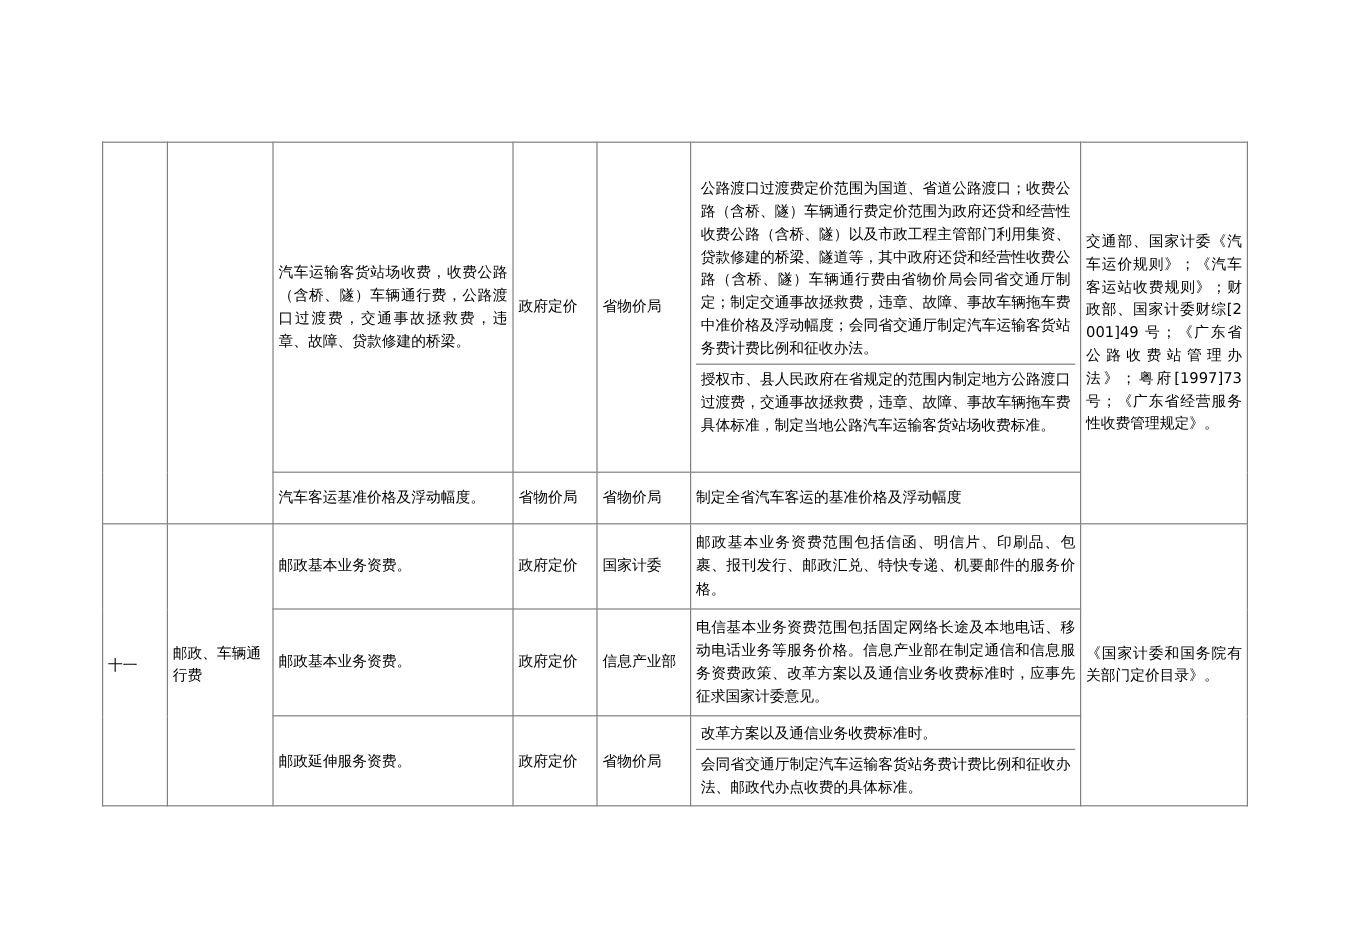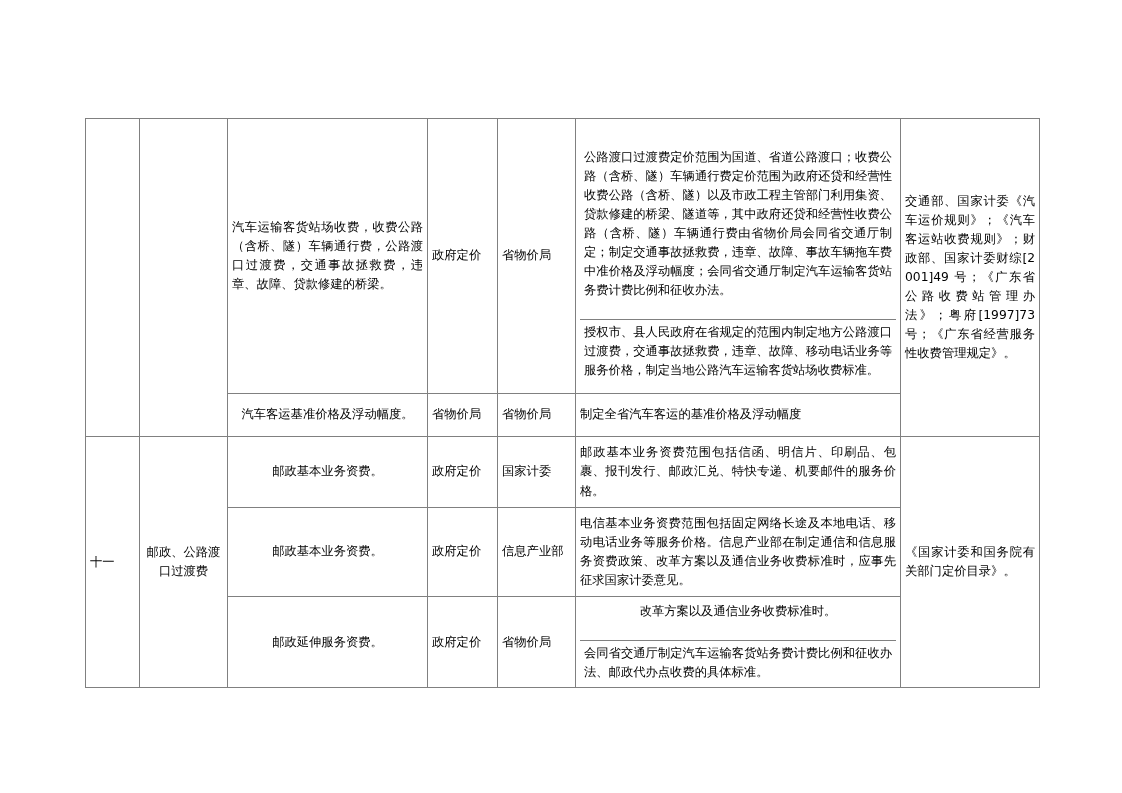--- a/index.html
+++ b/index.html
@@ -43,22 +43,22 @@
   
   col.c1 { width: 54px; }
   col.c2 { width: 88px; }
   col.c3 { width: 200px; }
   col.c4 { width: 70px; }
   col.c5 { width: 78px; }
   col.c6 { width: 325px; }
   col.c7 { width: 139px; }
 
   .ctr { text-align: left; }
-  .lft { text-align: center; }
-  .jst { text-align: justify; text-align-last: left; margin-top: 16px; }
+  .lft { text-align: left; }
+  .jst { text-align: justify; text-align-last: left; }
   .top { vertical-align: top; }
   .cell-nowrap-pad { padding: 2px 2px; }
   .sub-cell {
     padding: 0;
   }
   .sub-cell > div {
     padding: 3px 4px;
   }
   .sub-cell > div + div {
     border-top: 1px solid #808080;
@@ -82,35 +82,35 @@
     <tbody>
 
       <tr>
         <td class="ctr" rowspan="2"></td>
         <td class="ctr" rowspan="2"></td>
         <td class="jst" style="height:270px;">汽车运输客货站场收费，收费公路（含桥、隧）车辆通行费，公路渡口过渡费，交通事故拯救费，违章、故障、贷款修建的桥梁。</td>
         <td class="ctr">政府定价</td>
         <td class="ctr">省物价局</td>
         <td class="sub-cell top">
           <div class="jst">公路渡口过渡费定价范围为国道、省道公路渡口；收费公路（含桥、隧）车辆通行费定价范围为政府还贷和经营性收费公路（含桥、隧）以及市政工程主管部门利用集资、贷款修建的桥梁、隧道等，其中政府还贷和经营性收费公路（含桥、隧）车辆通行费由省物价局会同省交通厅制定；制定交通事故拯救费，违章、故障、事故车辆拖车费中准价格及浮动幅度；会同省交通厅制定汽车运输客货站务费计费比例和征收办法。</div>
-          <div class="jst">授权市、县人民政府在省规定的范围内制定地方公路渡口过渡费，交通事故拯救费，违章、故障、移动电话业务等服务价格，制定当地公路汽车运输客货站场收费标准。</div>
+          <div class="jst">授权市、县人民政府在省规定的范围内制定地方公路渡口过渡费，交通事故拯救费，违章、故障、事故车辆拖车费具体标准，制定当地公路汽车运输客货站场收费标准。</div>
         </td>
         <td class="jst" rowspan="2">交通部、国家计委《汽车运价规则》；《汽车客运站收费规则》；财政部、国家计委财综[2001]49 号；《广东省公路收费站管理办法》；粤府[1997]73 号；《广东省经营服务性收费管理规定》。</td>
       </tr>
 
       <tr>
         <td class="lft" style="height:38px;">汽车客运基准价格及浮动幅度。</td>
         <td class="ctr cell-nowrap-pad">省物价局</td>
         <td class="ctr">省物价局</td>
         <td class="ctr">制定全省汽车客运的基准价格及浮动幅度</td>
       </tr>
 
       <tr>
         <td class="ctr" rowspan="3">十一</td>
-        <td class="lft" rowspan="3">邮政、公路渡口过渡费</td>
+        <td class="lft" rowspan="3">邮政、车辆通行费</td>
         <td class="lft" style="height:66px;">邮政基本业务资费。</td>
         <td class="ctr">政府定价</td>
         <td class="ctr">国家计委</td>
         <td class="jst top">邮政基本业务资费范围包括信函、明信片、印刷品、包裹、报刊发行、邮政汇兑、特快专递、机要邮件的服务价格。</td>
         <td class="jst" rowspan="3">《国家计委和国务院有关部门定价目录》。</td>
       </tr>
 
       <tr>
         <td class="lft" style="height:84px;">邮政基本业务资费。</td>
         <td class="ctr">政府定价</td>

